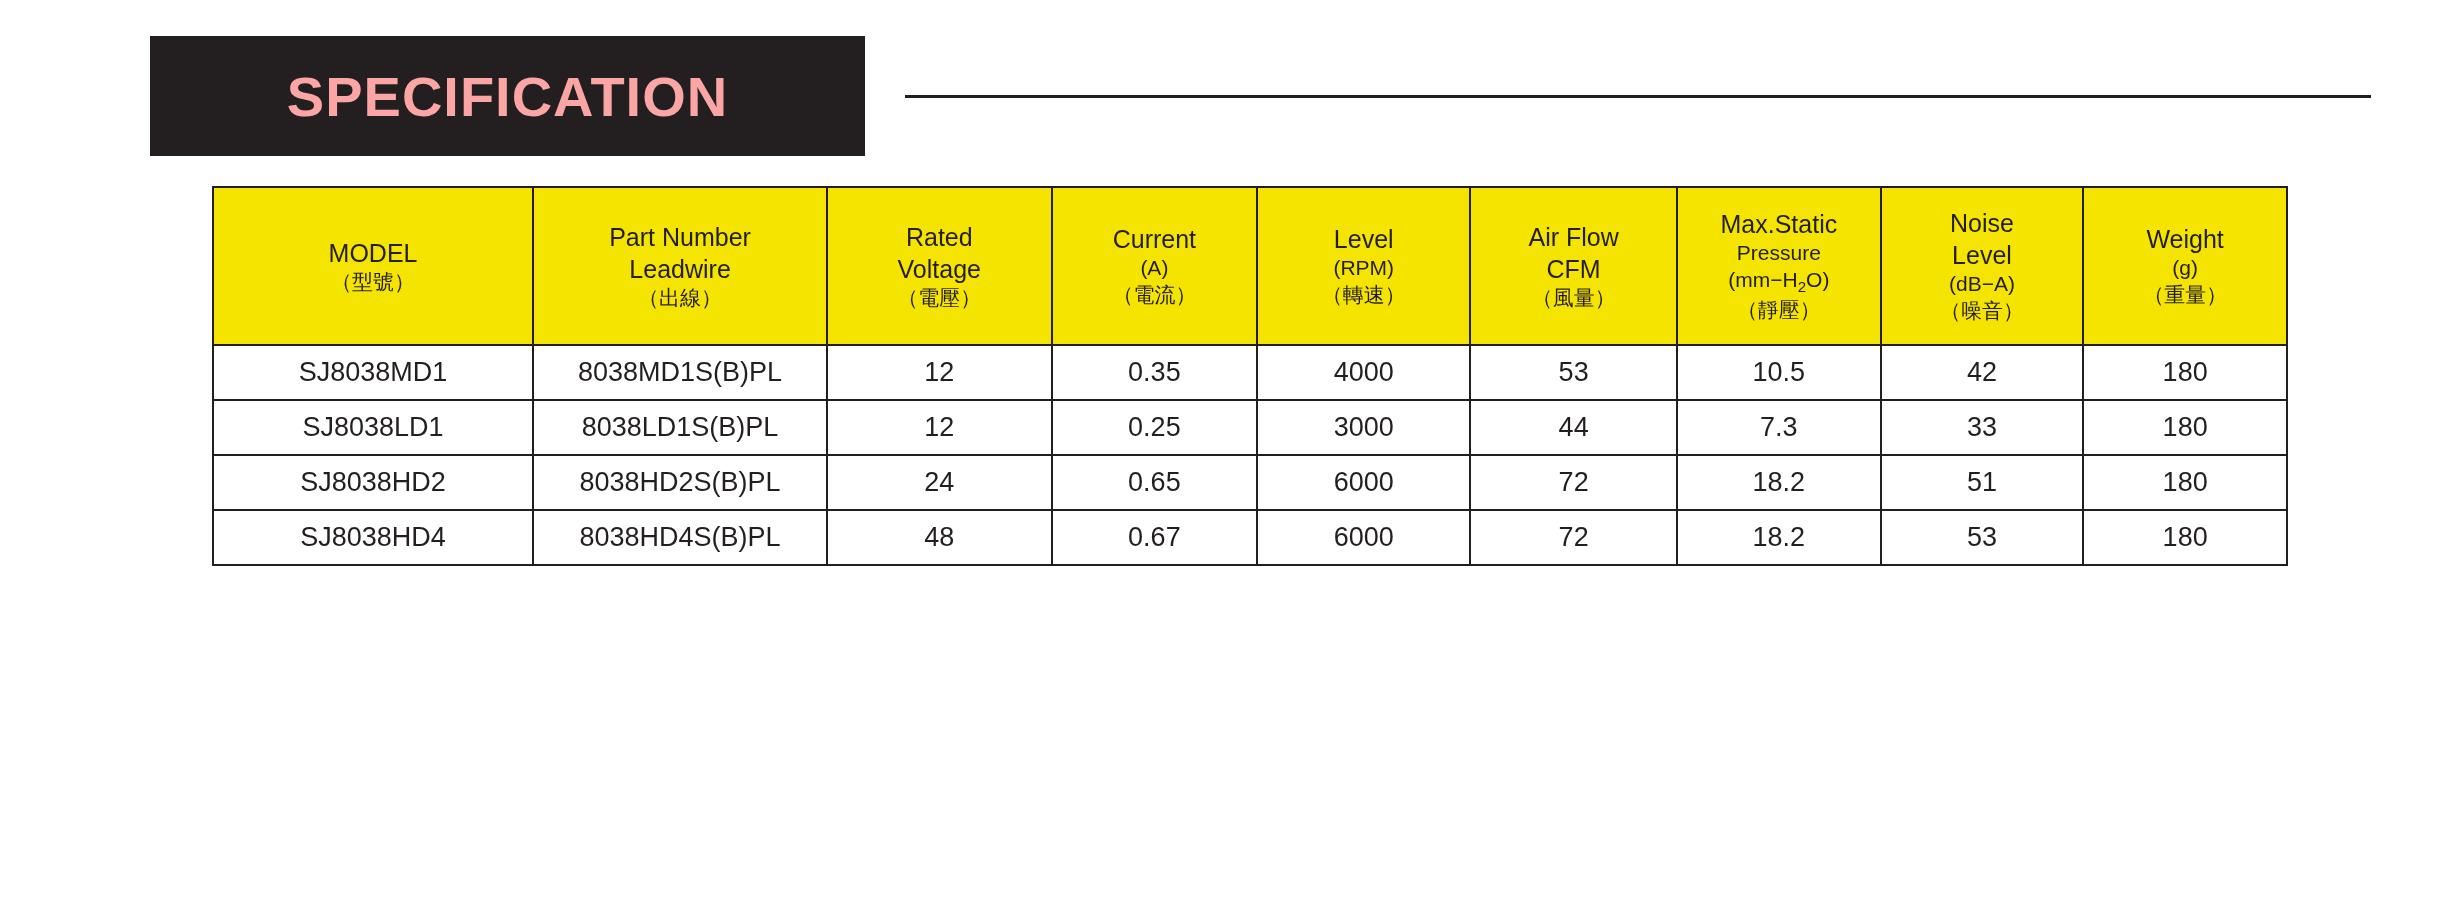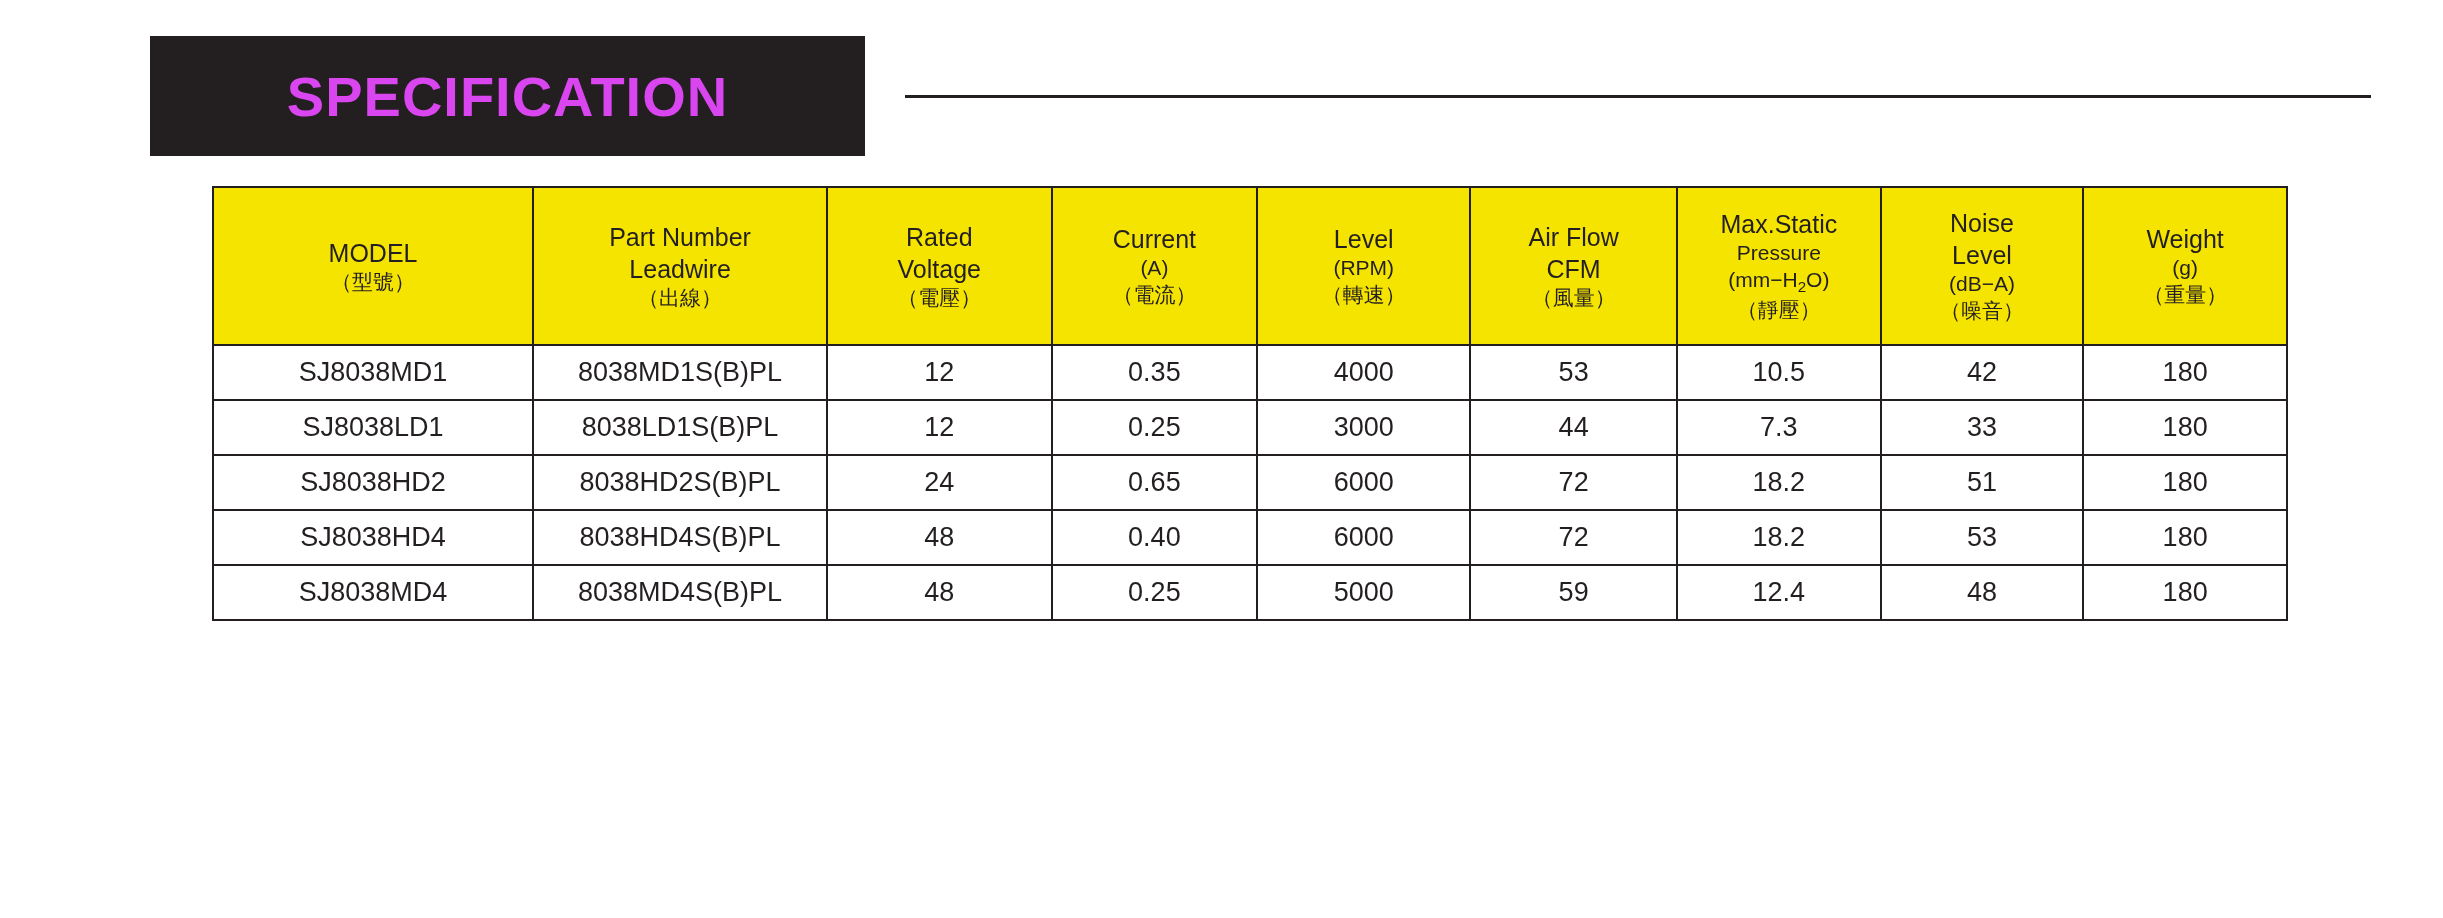--- a/index.html
+++ b/index.html
@@ -29,21 +29,21 @@
   .title-block {
     background: #231f20;
     width: 715px;
     height: 120px;
     display: flex;
     align-items: center;
     justify-content: center;
     flex: none;
   }
   .title-text {
-    color: #d946ef;
+    color: #fca5a5;
     font-size: 56px;
     font-weight: bold;
     letter-spacing: 1px;
     font-family: "Liberation Sans", sans-serif;
   }
   .header-rule {
     flex: 1 1 auto;
     height: 3px;
     background: #231f20;
     margin-left: 40px;
@@ -208,33 +208,22 @@
           <td>6000</td>
           <td>72</td>
           <td>18.2</td>
           <td>51</td>
           <td>180</td>
         </tr>
         <tr>
           <td>SJ8038HD4</td>
           <td>8038HD4S(B)PL</td>
           <td>48</td>
-          <td>0.40</td>
+          <td>0.67</td>
           <td>6000</td>
           <td>72</td>
           <td>18.2</td>
           <td>53</td>
           <td>180</td>
         </tr>
-        <tr>
-          <td>SJ8038MD4</td>
-          <td>8038MD4S(B)PL</td>
-          <td>48</td>
-          <td>0.25</td>
-          <td>5000</td>
-          <td>59</td>
-          <td>12.4</td>
-          <td>48</td>
-          <td>180</td>
-        </tr>
       </tbody>
   </table>
 </div>
 
 </body></html>

